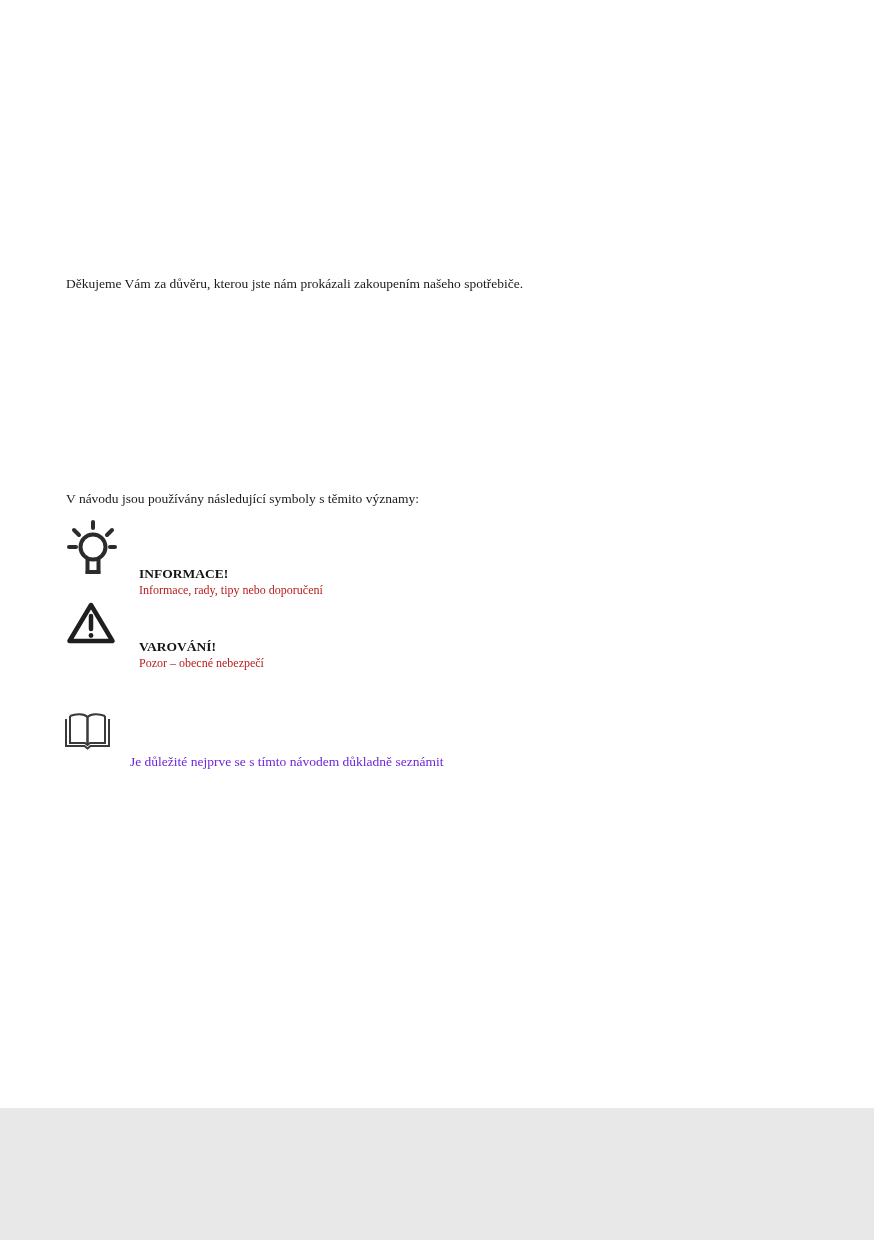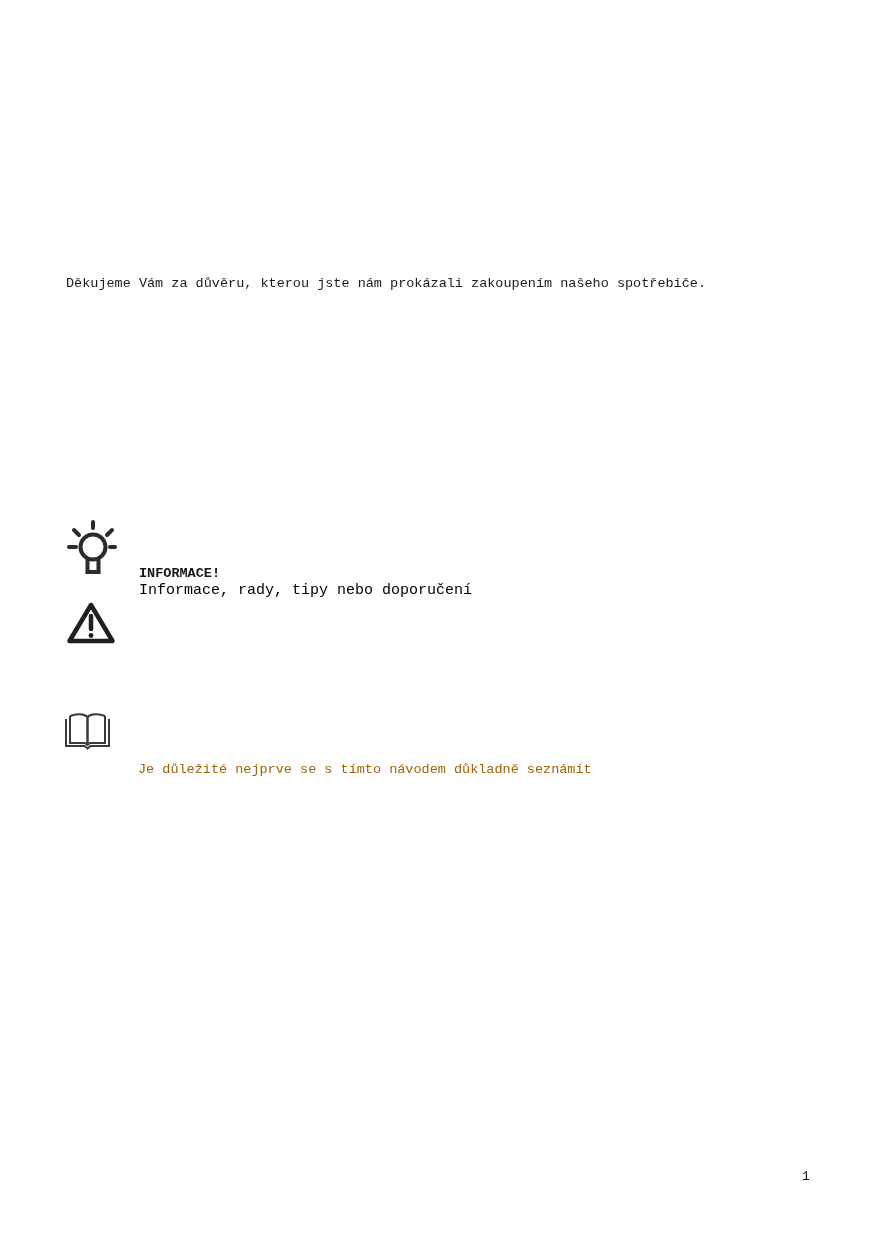--- a/index.html
+++ b/index.html
@@ -1,22 +1,22 @@
 <!DOCTYPE html>
 <html><head>
 <meta charset="utf-8">
 <style>
   html, body { margin: 0; padding: 0; background: #e8e8e8; }
   .page {
     position: relative;
     width: 874px;
-    height: 1240px;
+    height: 1108px;
     margin: 0 auto;
     background: #ffffff;
-    font-family: Liberation Mono, monospace;
+    font-family: Liberation Serif, serif;
     color: #1a1a1a;
     overflow: hidden;
   }
   .para {
     position: absolute;
     left: 66px;
     width: 748px;
     margin: 0;
     font-size: 13.5px;
     line-height: 17px;
@@ -24,32 +24,32 @@
   }
   .sym-icon { position: absolute; }
   .sym-label { position: absolute; left: 139px; }
   .sym-title {
     font-size: 13.5px;
     line-height: 17px;
     font-weight: bold;
     color: #151515;
   }
   .sym-desc {
-    font-size: 15px;
+    font-size: 12px;
     line-height: 17px;
-    color: #000000;
+    color: #b91c1c;
   }
   .book-note {
     position: absolute;
     left: 122px;
     top: 745px;
-    margin: 16px;
+    margin: 8px;
     font-size: 13.5px;
     line-height: 17px;
-    color: #a16207;
+    color: #6d28d9;
   }
   .page-number {
     position: absolute;
     left: 796px;
     top: 1169px;
     width: 20px;
     text-align: center;
     font-size: 13px;
     color: #1a1a1a;
   }
@@ -58,20 +58,21 @@
 </head>
 <body>
 
 <div class="page">
 
   <p class="para" style="top:275px">Děkujeme Vám za důvěru, kterou jste nám prokázali zakoupením našeho spotřebiče.</p>
 
 
 
 
+  <p class="para" style="top:490px">V návodu jsou používány následující symboly s těmito významy:</p>
 
   <div class="sym-icon" style="left:67px; top:519px">
     <svg width="50" height="62" viewBox="0 0 50 62" fill="none">
       <g stroke="#2b2b2b" stroke-width="4" stroke-linecap="round">
         <circle cx="26" cy="28" r="12.5"></circle>
         <path d="M20.5 40.5 L20.5 53 L31.5 53 L31.5 40.5"></path>
         <line x1="20.5" y1="53" x2="31.5" y2="53"></line>
         <line x1="26" y1="3" x2="26" y2="9"></line>
         <line x1="7" y1="11" x2="12" y2="16"></line>
         <line x1="45" y1="11" x2="40" y2="16"></line>
@@ -85,20 +86,24 @@
     <div class="sym-desc">Informace, rady, tipy nebo doporučení</div>
   </div>
 
   <div class="sym-icon" style="left:66px; top:601px">
     <svg width="50" height="44" viewBox="0 0 50 44" fill="none">
       <path d="M25 4 L46.5 40 L3.5 40 Z" stroke="#1f1f1f" stroke-width="4.5" stroke-linejoin="round"></path>
       <path d="M25 15 L25 28" stroke="#1f1f1f" stroke-width="4.5" stroke-linecap="round"></path>
       <circle cx="25" cy="34.5" r="2.4" fill="#1f1f1f"></circle>
     </svg>
   </div>
+  <div class="sym-label" style="top:638px">
+    <div class="sym-title">VAROVÁNÍ!</div>
+    <div class="sym-desc">Pozor – obecné nebezpečí</div>
+  </div>
 
   <div class="sym-icon" style="left:64px; top:710px">
     <svg width="47" height="40" viewBox="0 0 47 40" fill="none">
       <g stroke="#3a3a3a" stroke-width="2">
         <path d="M2 9 L2 36 L20.5 36 L23.5 38.5 L26.5 36 L45 36 L45 9"></path>
         <path d="M6 6 L6 33 L21 33 L23.5 35 L26 33 L41 33 L41 6"></path>
         <path d="M23.5 35 L23.5 7 C20 3.5 12 3.5 6 6"></path>
         <path d="M23.5 35 L23.5 7 C27 3.5 35 3.5 41 6"></path>
       </g>
     </svg>

